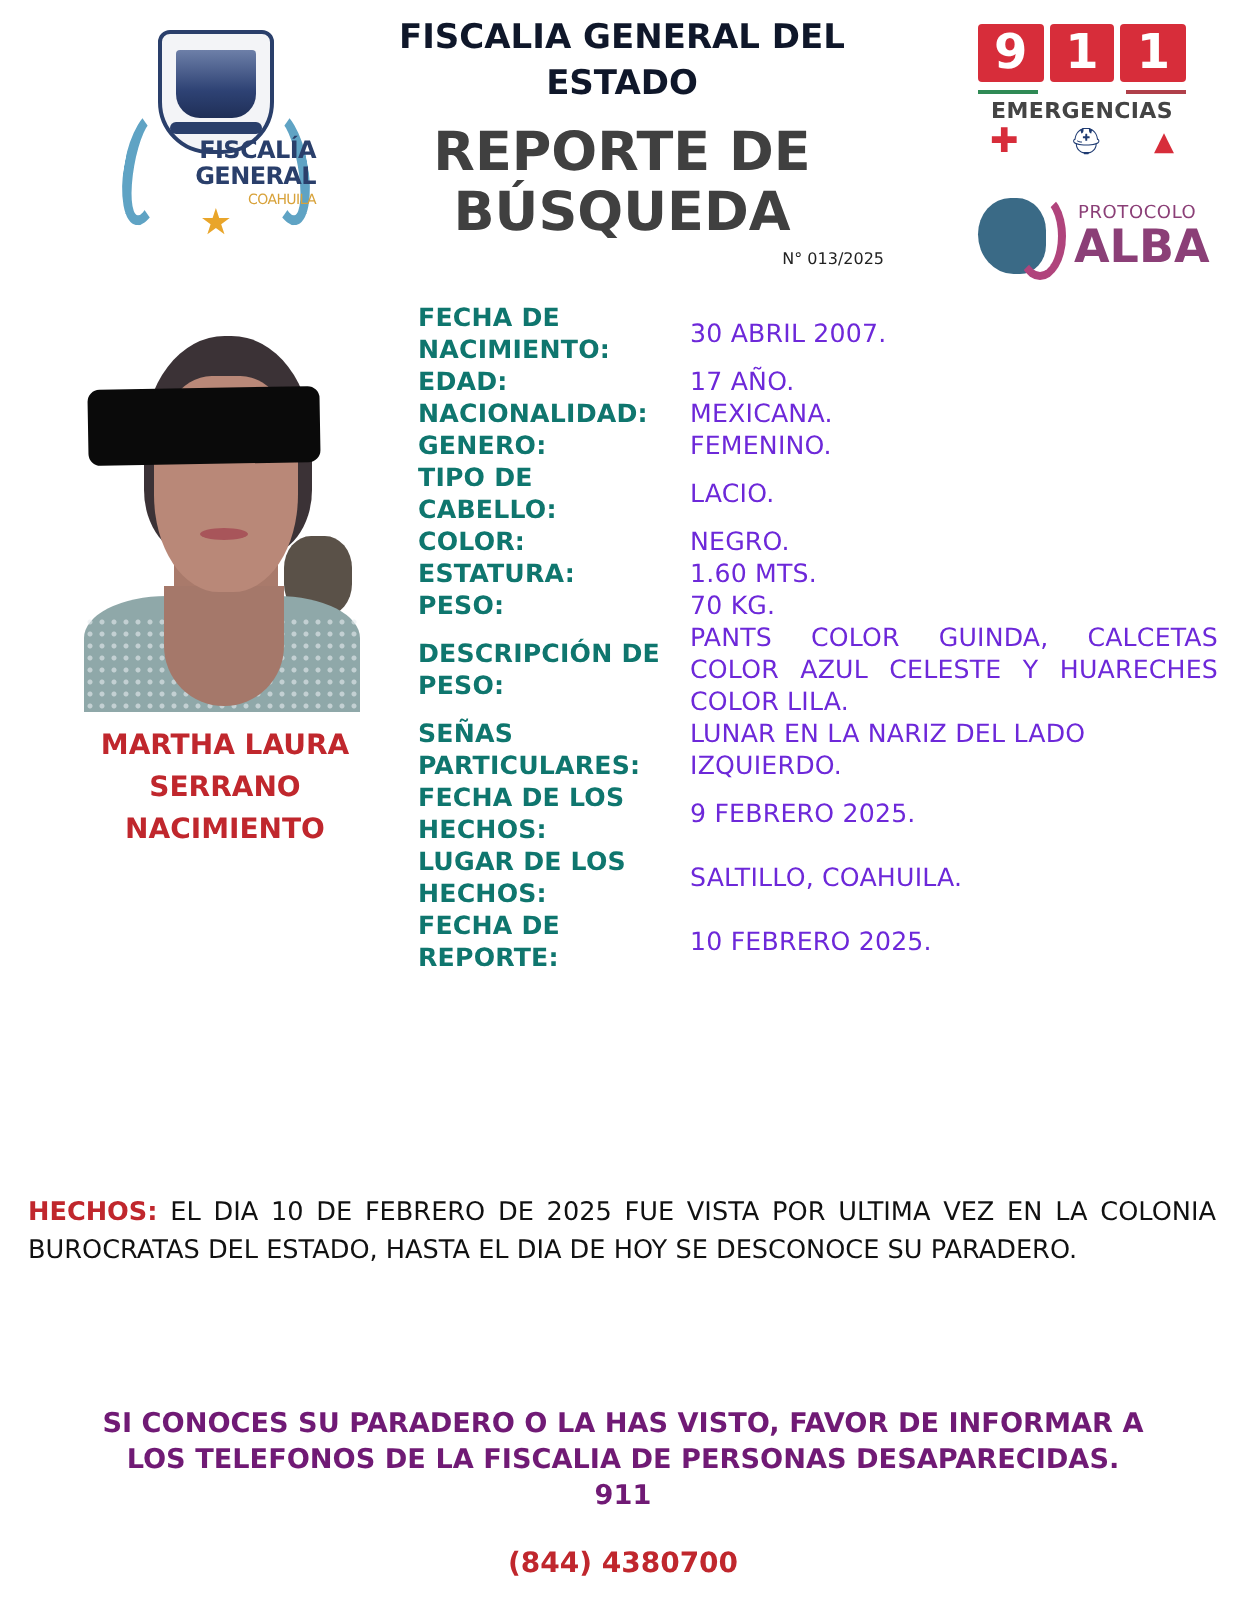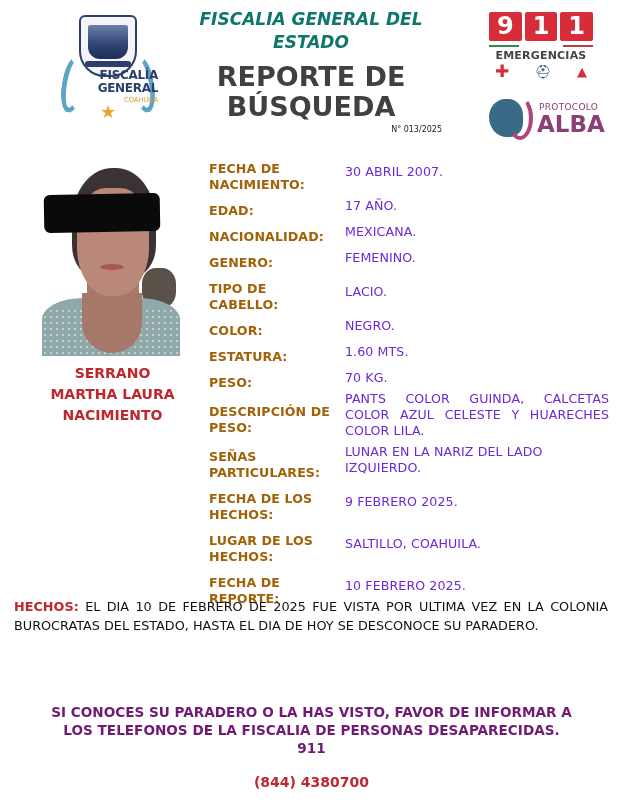--- a/index.html
+++ b/index.html
@@ -31,23 +31,22 @@
       font-size: 12px; line-height: 13px; letter-spacing: -0.3px;
     }
     .fg-1 { top: 54px; }
     .fg-2 { top: 67px; }
     .fg-3 { top: 81px; font-size: 7px; color: #d8a23a; font-weight: normal; line-height: 8px; }
     .fg-star { position: absolute; left: 40px; top: 88px; width: 20px; text-align: center; color: #e9a52a; font-size: 18px; line-height: 18px; }
 
     
     .org-title {
       position: absolute; left: 180px; top: 8px; width: 262px; text-align: center;
-      color: #0f766e; font-weight: bold; font-size: 17px; line-height: 23px;
-      font-family: "DejaVu Sans", sans-serif;
-      font-style: italic;
+      color: #0f172a; font-weight: bold; font-size: 17px; line-height: 23px;
+      font-family: "DejaVu Sans", sans-serif;
     }
     .doc-title {
       position: absolute; left: 180px; top: 62px; width: 262px; text-align: center;
       color: #404040; font-weight: bold; font-size: 27px; line-height: 30px;
       font-family: "DejaVu Sans", sans-serif;
     }
     .doc-number {
       position: absolute; left: 180px; top: 125px; width: 262px; text-align: right;
       font-size: 8px; color: #222;
     }
@@ -108,24 +107,23 @@
     .person-name {
       position: absolute; left: 30px; top: 363px; width: 165px; text-align: center;
       color: #c0272d; font-weight: bold; font-size: 14px; line-height: 21px;
       font-family: "DejaVu Sans", sans-serif;
     }
 
     
     .facts { position: absolute; left: 209px; top: 151px; width: 400px; }
     .fact { display: flex; align-items: center; }
     .fact-label {
-      width: 136px; flex: 0 0 136px; color: #a16207; font-weight: bold;
+      width: 136px; flex: 0 0 136px; color: #0f766e; font-weight: bold;
       font-size: 12.6px; line-height: 16px; letter-spacing: 0.1px;
       font-family: "DejaVu Sans", sans-serif;
-      margin-top: 10px;
     }
     .fact-value {
       flex: 1; color: #6d28d9; font-size: 12.6px; line-height: 16px; letter-spacing: 0.1px;
       font-family: "DejaVu Sans", sans-serif;
     }
     .fact-value.just { text-align: justify; }
     .lbl-block { display: block; }
 
     
     .hechos {
@@ -201,22 +199,22 @@
   <div class="ph-neck"></div>
   <div class="ph-body"></div>
   <div class="ph-pattern"></div>
   <div class="ph-collar"></div>
   <div class="ph-face"></div>
   <div class="ph-lips"></div>
   <div class="ph-bar"></div>
 </div>
 
 <div class="person-name">
+  <div>MARTHA LAURA</div>
   <div>SERRANO</div>
-  <div>MARTHA LAURA</div>
   <div>NACIMIENTO</div>
 </div>
 
 <div class="facts">
   <div class="fact">
     <div class="fact-label">
         <span class="lbl-block">FECHA DE</span>
         <span class="lbl-block">NACIMIENTO:</span>
       </div>
     <div class="fact-value">30 ABRIL 2007.</div>

